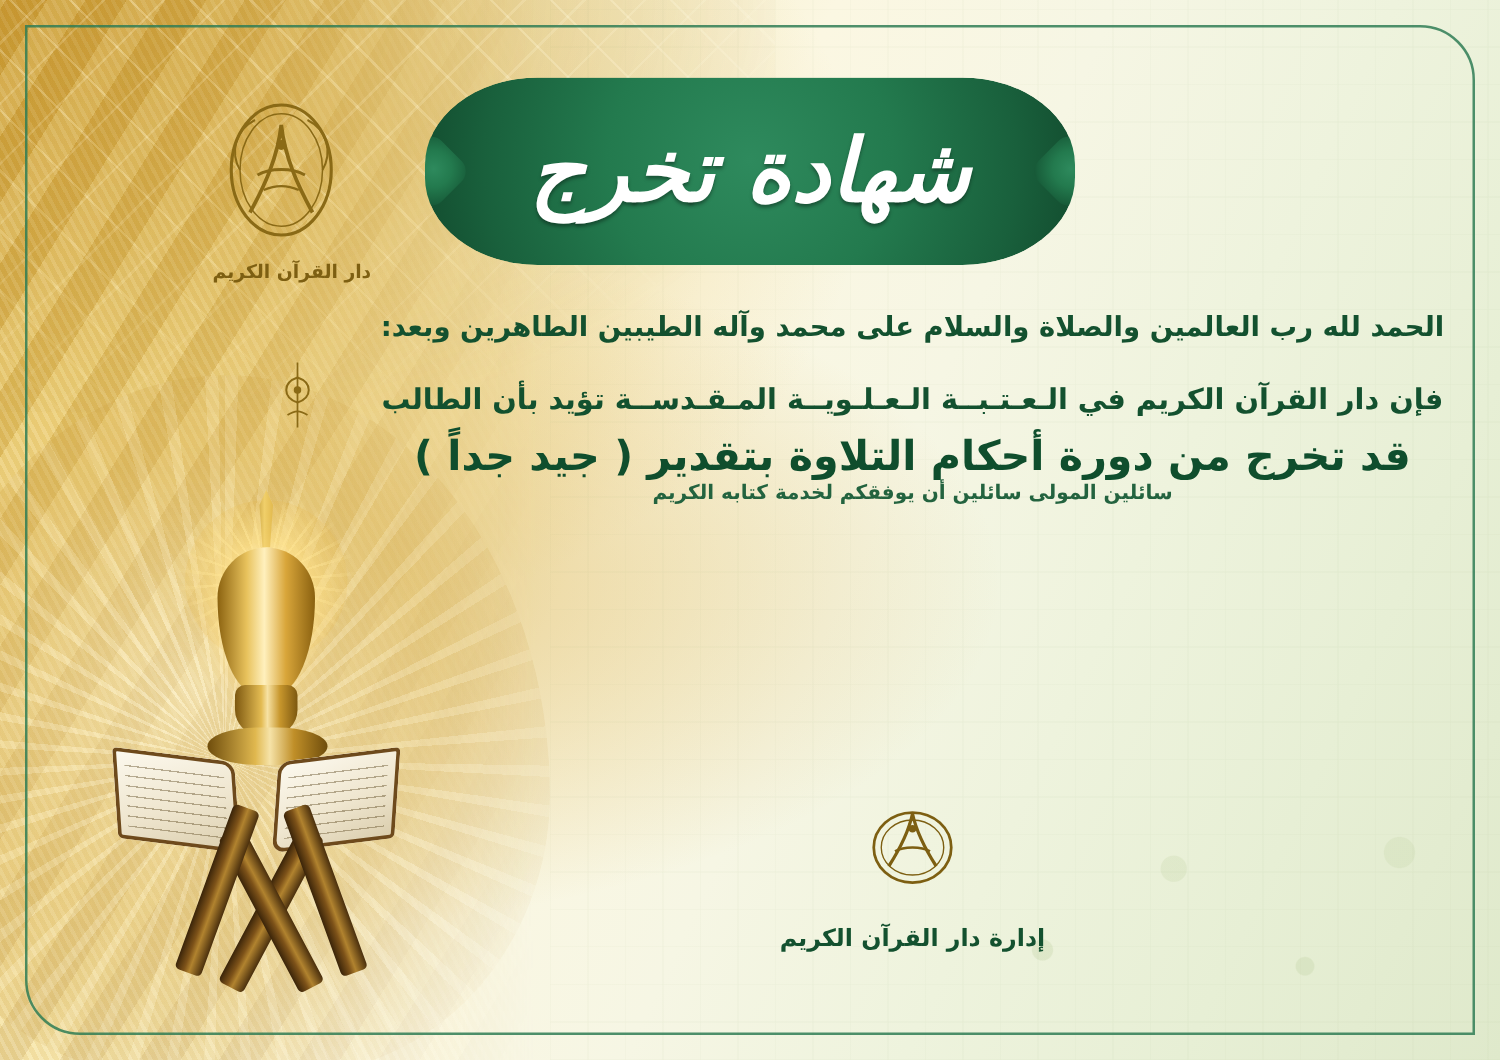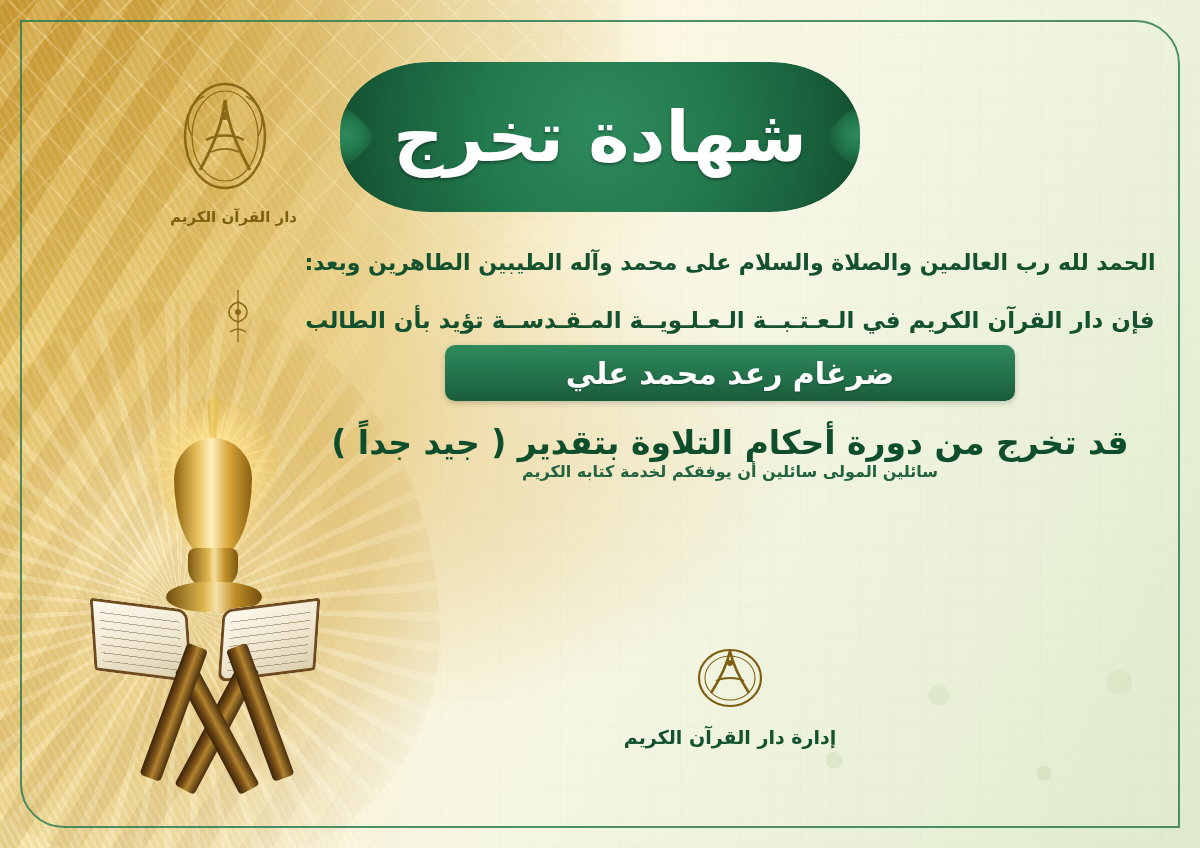--- a/index.html
+++ b/index.html
@@ -207,20 +207,21 @@
     inset: 0;
     display: flex;
     align-items: center;
     justify-content: center;
     font-size: 70px;
     font-weight: bold;
     color: #ffffff;
     letter-spacing: -2px;
     text-shadow: 0 2px 3px rgba(0,0,0,0.35);
     white-space: nowrap;
+    font-style: italic;
   }
 
   
   .body-block {
     position: absolute;
     left: 300px;
     right: 40px;
     top: 250px;
     text-align: center;
     color: #1d5b38;
@@ -286,21 +287,21 @@
     right: 40px;
     top: 635px;
     text-align: center;
   }
   .seal {
     width: 86px; height: 86px;
     margin: 0 auto;
     color: #7d5f12;
   }
   .footer-caption {
-    margin-top: 1px;
+    margin-top: 15px;
     font-size: 19px;
     font-weight: bold;
     color: #13512f;
     letter-spacing: 1px;
   }
 </style>
 </head>
 <body>
 
 <div class="certificate">
@@ -356,23 +357,20 @@
 
   <div class="title-banner">
     <div class="scallop"></div>
     <div class="title-text">شهادة تخرج</div>
   </div>
 
   <div class="body-block">
     <div class="line-basmala">الحمد لله رب العالمين والصلاة والسلام على محمد وآله الطيبين الطاهرين وبعد:</div>
     <div class="line-intro">فإن دار القرآن الكريم  في الـعـتـبــة الـعـلـويــة المـقـدســة تؤيد بأن الطالب</div>
 
-    <div class="name-plate">
-      <span class="student-name">ضرغام رعد محمد علي</span>
-    </div>
 
     <div class="line-course">قد تخرج من دورة أحكام التلاوة بتقدير ( جيد جداً )</div>
     <div class="line-wish">سائلين المولى سائلين أن يوفقكم لخدمة كتابه الكريم</div>
   </div>
 
   <div class="footer-block">
     <svg class="seal" viewBox="0 0 86 86" aria-hidden="true">
       <ellipse cx="43" cy="43" rx="31" ry="28" fill="none" stroke="currentColor" stroke-width="2.2"></ellipse>
       <ellipse cx="43" cy="43" rx="25" ry="22" fill="none" stroke="currentColor" stroke-width="1.1"></ellipse>
       <path d="M24 58 C33 44 40 30 43 16 C46 30 53 44 62 58" fill="none" stroke="currentColor" stroke-width="2.6"></path>

